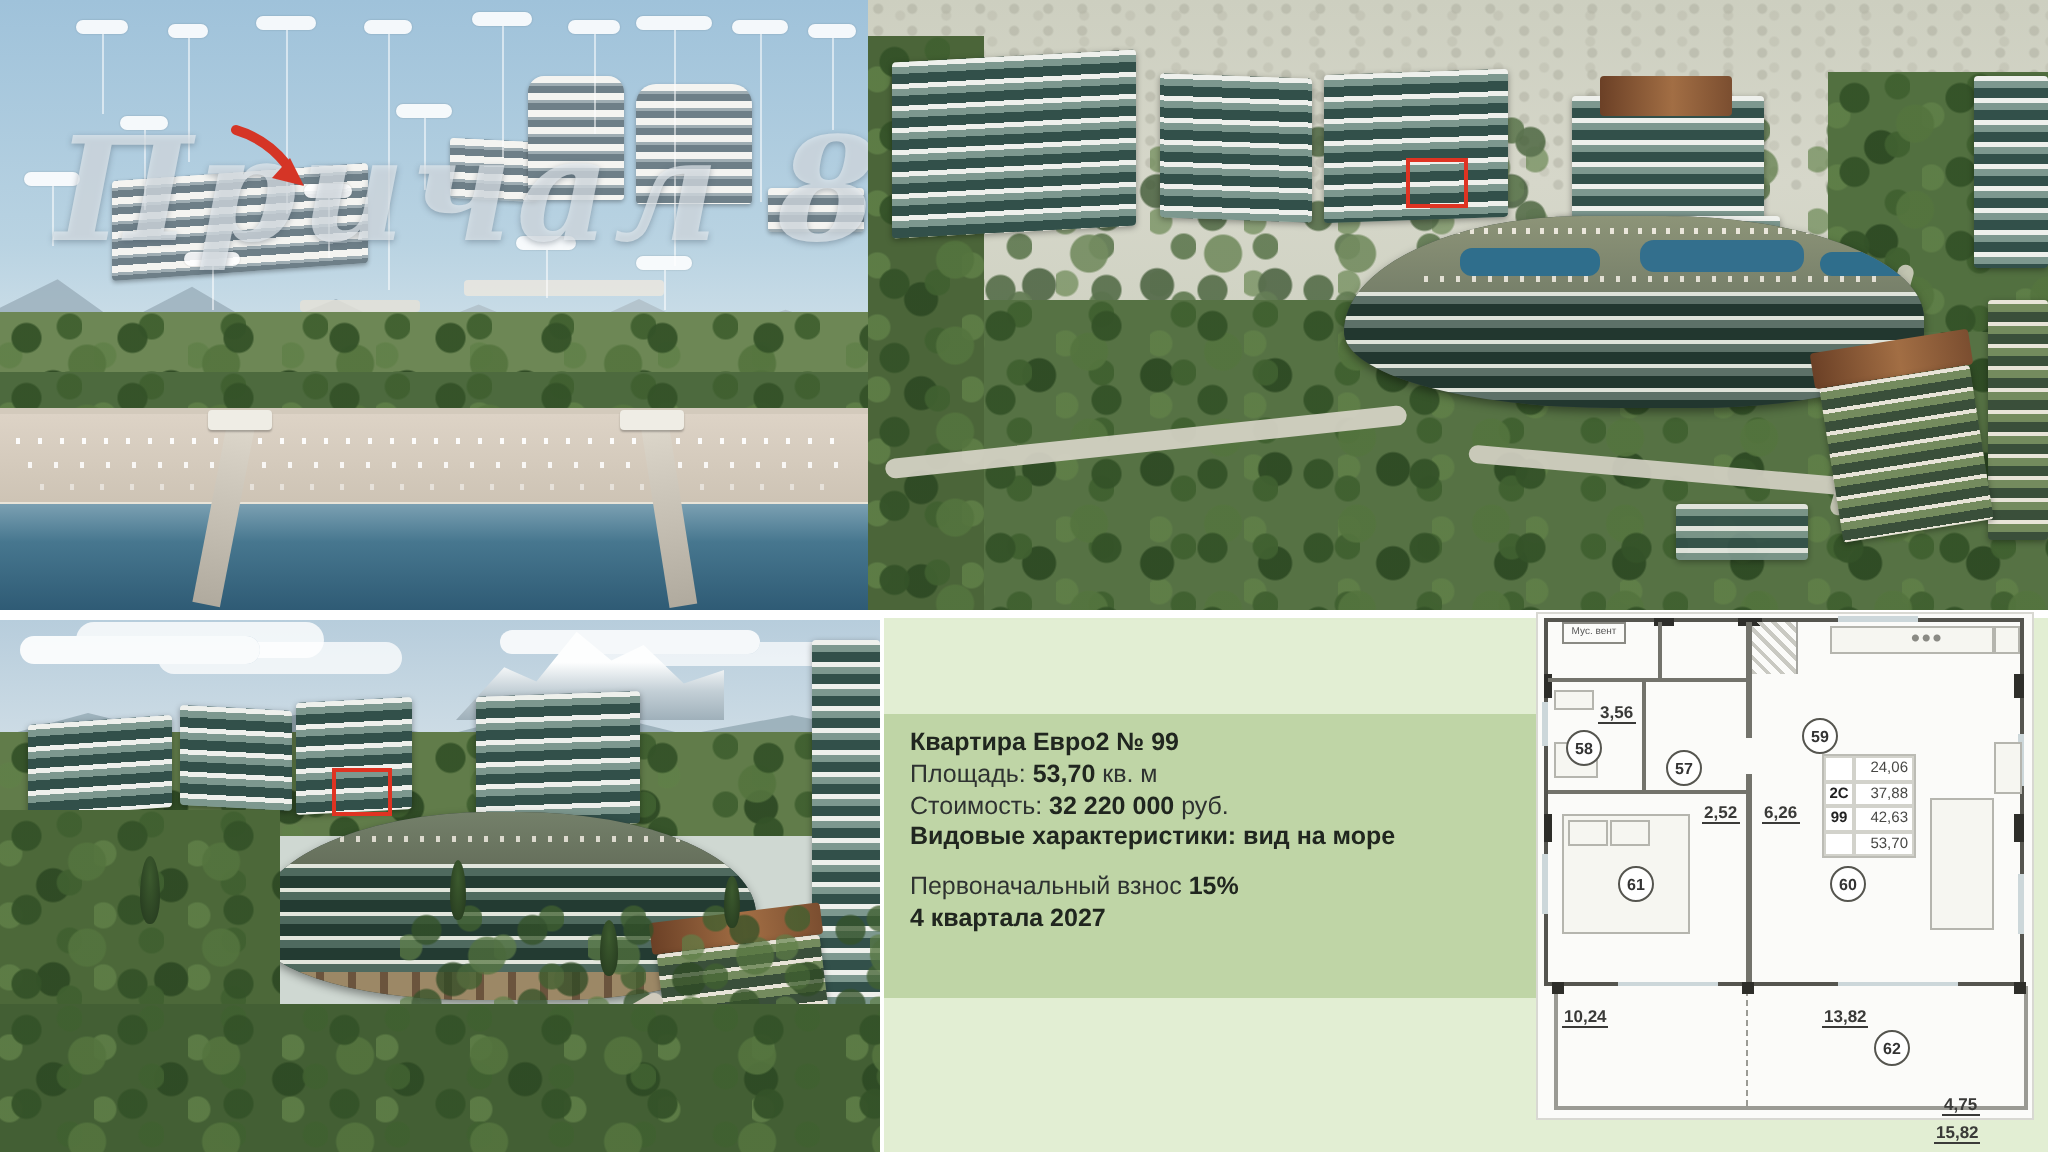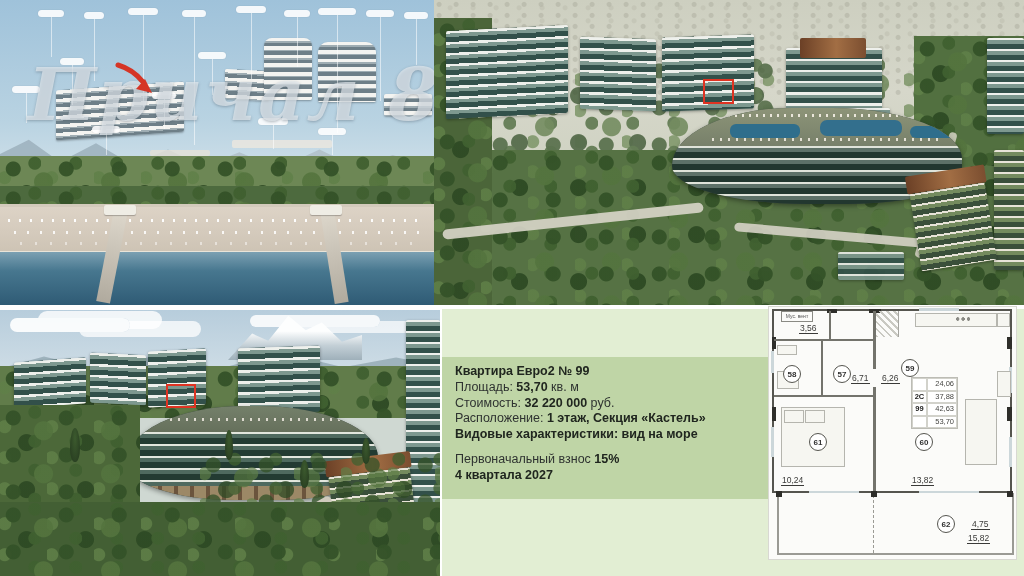--- a/index.html
+++ b/index.html
@@ -33,22 +33,22 @@
   .infoText b{color:#20261f;font-weight:700;margin-top:46px;}
   
   .plan{position:absolute;background:#fbfbf9;border:1px solid #d8d8d2;}
   .wl{position:absolute;background:#55554f;}
   .wi{position:absolute;background:#73736c;}
   .win{position:absolute;background:#ccd7da;}
   .pier{position:absolute;background:#2e2e2a;}
   .fx{position:absolute;border:1px solid #b5b5ae;background:#f6f6f1;}
   .rm{position:absolute;width:16px;height:16px;border:1px solid #55554f;border-radius:50%;background:#fff;
       display:flex;align-items:center;justify-content:center;font-size:8px;font-weight:700;color:#333;}
-  .area{position:absolute;font-size:8.5px;font-weight:400;color:#3a3a38;border-bottom:1px solid #3a3a38;
-        padding:0 1px;white-space:nowrap;}
+  .area{position:absolute;font-size:8.5px;font-weight:700;color:#3a3a38;border-bottom:1px solid #3a3a38;
+        padding:0 1px;white-space:nowrap;margin-top:28px;}
   .itbl{position:absolute;display:grid;grid-template-columns:15px 30px;border:1px solid #bcbcb5;background:#fff;}
   .itbl div{border:0.5px solid #d2d2cb;font-size:7.5px;line-height:10.5px;padding-right:2px;text-align:right;color:#474744;}
   .itbl .tc{font-weight:700;text-align:center;color:#222;padding-right:0;}
   .hatch{position:absolute;background:repeating-linear-gradient(45deg,#c9c9c2 0 2px,transparent 2px 5px);
          border-right:1px solid #a5a5a0;}
   .dash{position:absolute;border-left:1px dashed #9a9a94;}
 </style>
 </head>
 <body>
 
@@ -170,21 +170,20 @@
     <div class="ab cypress" style="left:362px;top:128px;width:8px;height:26px;"></div>
     <div class="ab redbox" style="left:166px;top:74px;width:26px;height:20px;"></div>
   </div>
 
   <div class="ab" style="left:442px;top:309px;width:582px;height:267px;background:#e2eed3;"></div>
   <div class="ab" style="left:442px;top:357px;width:326px;height:142px;background:#bfd5a6;">
     <div class="infoText" style="position:absolute;left:13px;top:7px;width:305px;">
       <div><b>Квартира Евро2 № 99</b></div>
       <div><span>Площадь: </span><b>53,70</b><span> кв. м</span></div>
       <div><span>Стоимость: </span><b>32 220 000</b><span> руб.</span></div>
-      <div><span>Расположение: </span><b>1 этаж, Секция «Кастель»</b></div>
       <div><b>Видовые характеристики: вид на море</b></div>
       <div style="height:9px;"></div>
       <div><span>Первоначальный взнос </span><b>15%</b></div>
       <div><b>4 квартала 2027</b></div>
     </div>
   </div>
 
   <div class="plan" style="left:768px;top:306px;width:247px;height:252px;">
 
     <div class="wl" style="left:3px;top:2px;width:240px;height:2px;"></div>
@@ -232,28 +231,28 @@
 
     <div class="ab" style="left:8px;top:186px;width:233px;height:60px;border-left:2px solid #9a9a94;border-right:2px solid #9a9a94;border-bottom:2px solid #9a9a94;"></div>
     <div class="dash" style="left:104px;top:188px;height:58px;"></div>
     <div class="pier" style="left:7px;top:184px;width:6px;height:6px;"></div>
     <div class="pier" style="left:102px;top:184px;width:6px;height:6px;"></div>
     <div class="pier" style="left:238px;top:184px;width:6px;height:6px;"></div>
 
     <div class="ab" style="left:12px;top:4px;width:30px;height:9px;border:1px solid #8a8a84;font-size:5px;line-height:8px;text-align:center;color:#555;overflow:hidden;">Мус. вент</div>
 
     <div class="rm" style="left:14px;top:58px;">58</div>
-    <div class="rm" style="left:64px;top:58px;">57</div>
+    <div class="rm" style="left:64px;top:68px;">57</div>
     <div class="rm" style="left:132px;top:52px;">59</div>
     <div class="rm" style="left:40px;top:126px;">61</div>
     <div class="rm" style="left:146px;top:126px;">60</div>
     <div class="rm" style="left:144px;top:208px;margin-left:24px;">62</div>
 
     <div class="area" style="left:30px;top:16px;">3,56</div>
-    <div class="area" style="left:82px;top:66px;">6,71</div>
+    <div class="area" style="left:82px;top:66px;">2,52</div>
     <div class="area" style="left:112px;top:66px;">6,26</div>
     <div class="area" style="left:12px;top:168px;">10,24</div>
     <div class="area" style="left:142px;top:168px;">13,82</div>
     <div class="area" style="left:202px;top:212px;">4,75</div>
     <div class="area" style="left:198px;top:226px;">15,82</div>
 
     <div class="itbl" style="left:142px;top:70px;">
       <div class="tc"></div>
       <div>24,06</div>
       <div class="tc">2С</div>

